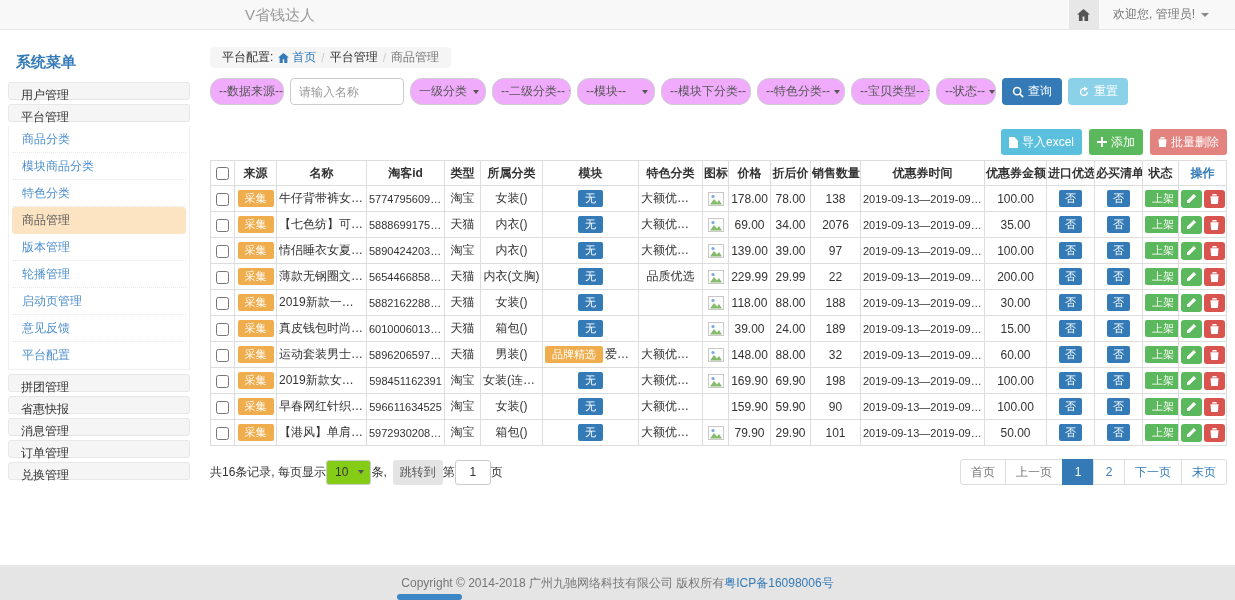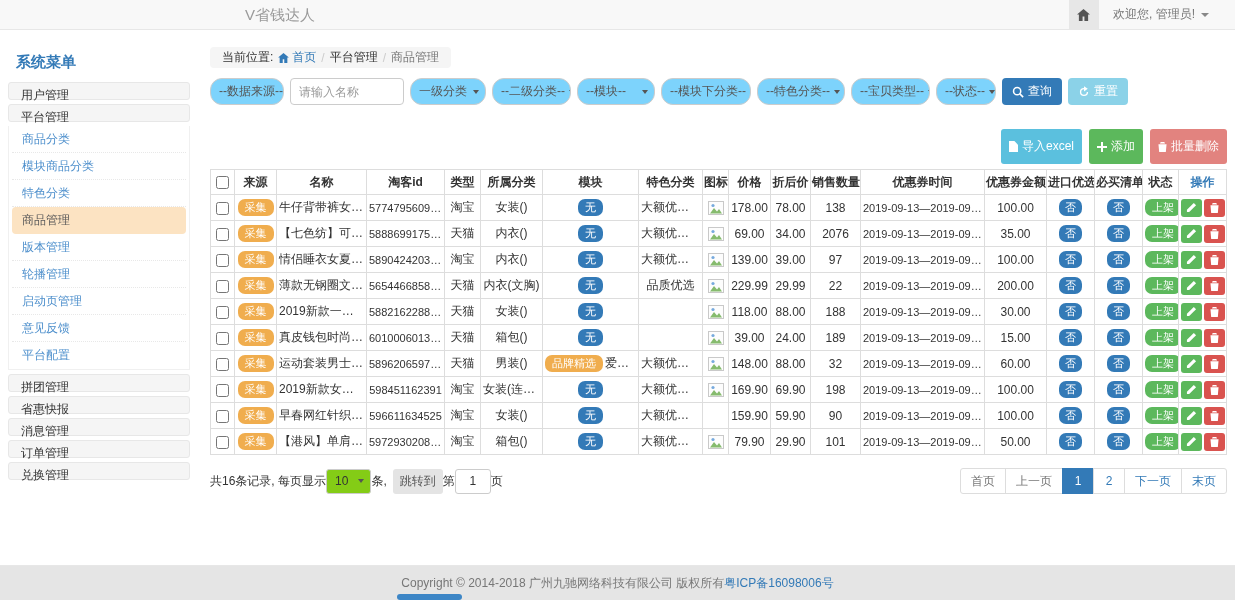--- a/index.html
+++ b/index.html
@@ -25,40 +25,40 @@
   .submenu-item:last-child { border-bottom:none; }
   .submenu-item.active { background:#fce3c2; border-radius:4px; color:#5a5a5a; border-bottom-color:transparent; }
   
   .main { position:absolute; left:210px; top:47px; width:1017px; }
   .breadcrumb { display:inline-flex; align-items:center; gap:5px; background:#f5f5f5; border-radius:4px; height:21px; padding:0 12px; color:#333; }
   .bc-home { display:inline-flex; align-items:center; gap:3px; color:#337ab7; cursor:pointer; }
   .bc-home svg { fill:#337ab7; }
   .bc-sep { color:#ccc; }
   .bc-muted { color:#777; }
   .filterbar { display:flex; align-items:center; gap:6px; margin-top:10px; }
-  .fselect { height:27px; border:1px solid #ccc; border-radius:12px; background:#7dd3fc; display:flex; align-items:center; justify-content:space-between; padding:0 6px 0 8px; color:#555; cursor:pointer; flex:none; overflow:hidden; white-space:nowrap; }
+  .fselect { height:27px; border:1px solid #ccc; border-radius:12px; background:#f0abfc; display:flex; align-items:center; justify-content:space-between; padding:0 6px 0 8px; color:#555; cursor:pointer; flex:none; overflow:hidden; white-space:nowrap; }
   .scaret { width:0; height:0; border-left:3px solid transparent; border-right:3px solid transparent; border-top:4px solid #555; margin-left:4px; flex:none; }
   .finput { height:27px; width:114px; border:1px solid #ccc; border-radius:4px; padding:0 8px; font-size:12px; color:#555; outline:none; flex:none; font-family:inherit; }
   .finput::placeholder { color:#9b9b9b; }
   .btn { height:27px; border:none; border-radius:4px; color:#fff; font-size:12px; display:inline-flex; align-items:center; gap:4px; padding:0 10px; cursor:pointer; flex:none; font-family:inherit; }
   .btn-primary { background:#337ab7; }
   .btn-reset { background:#8bd2e8; }
   .actionbar { display:flex; justify-content:flex-end; gap:7px; margin-top:24px; }
-  .btn-sm { height:35px; padding:12px 8px; border-radius:3px; }
+  .btn-sm { height:26px; padding:12px 8px; border-radius:3px; }
   .btn-info { background:#5bc0de; }
   .btn-success { background:#5cb85c; }
   .btn-danger-soft { background:#e2837f; }
   
   .ptable { width:1016px; border-collapse:collapse; table-layout:fixed; margin-top:5px; font-size:12px; color:#333; }
   .ptable th { border:1px solid #ddd; height:25px; font-weight:bold; text-align:center; padding:0 1px; overflow:hidden; white-space:nowrap; }
   .ptable td { border:1px solid #ddd; height:26px; text-align:center; padding:0 2px; overflow:hidden; white-space:nowrap; text-overflow:ellipsis; }
   .th-op { color:#337ab7; }
   .cell-id { font-size:11px; }
   .cell-date { font-size:11px; }
-  .badge { display:inline-block; border-radius:7px; color:#fff; font-size:11px; padding:2px 7px; line-height:13px;text-align:right; }
+  .badge { display:inline-block; border-radius:2px; color:#fff; font-size:11px; padding:2px 7px; line-height:13px;text-align:right; }
   .badge-orange { background:#f0ad4e; }
   .badge-blue { background:#337ab7; }
   .badge-green { background:#5cb85c; }
   .bsm { padding:2px 6px; }
   .module-text { margin-left:2px; }
   .ic { display:inline-flex; align-items:center; vertical-align:middle; }
   .ops { display:inline-flex; gap:2px; }
   .opbtn { width:21px; height:18px; border:none; border-radius:3px; display:inline-flex; align-items:center; justify-content:center; cursor:pointer; padding:0; }
   .op-edit { background:#5cb85c; }
   .op-del { background:#d9534f; }
@@ -119,21 +119,21 @@
       <div class="panel-h">拼团管理</div>
       <div class="panel-h">省惠快报</div>
       <div class="panel-h">消息管理</div>
       <div class="panel-h">订单管理</div>
       <div class="panel-h">兑换管理</div>
     </div>
 </aside>
 
 <main class="main">
   <div class="breadcrumb">
-    <span>当前位置:</span>
+    <span>平台配置:</span>
     <span class="bc-home">
       <span class="ic">
           <svg width="11" height="10" viewBox="0 0 14 13">
             <path d="M7 0 0 6h2v7h4V8h2v5h4V6h2z"></path>
           </svg>
         </span>
       <span>首页</span>
     </span>
     <span class="bc-sep">/</span>
     <span>平台管理</span>

